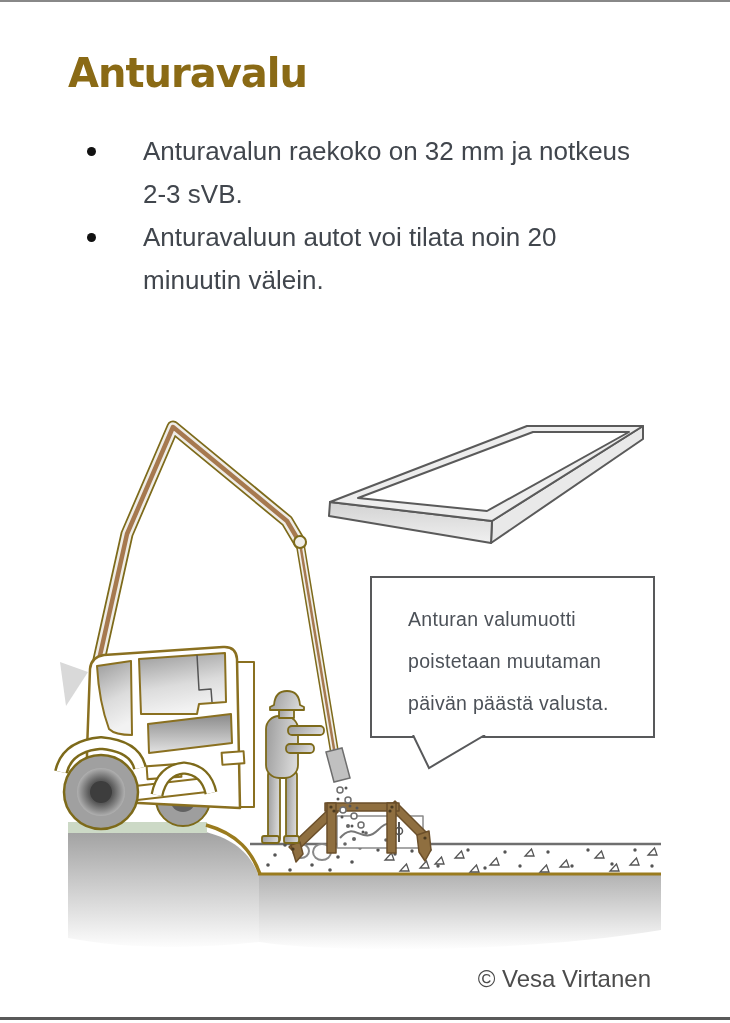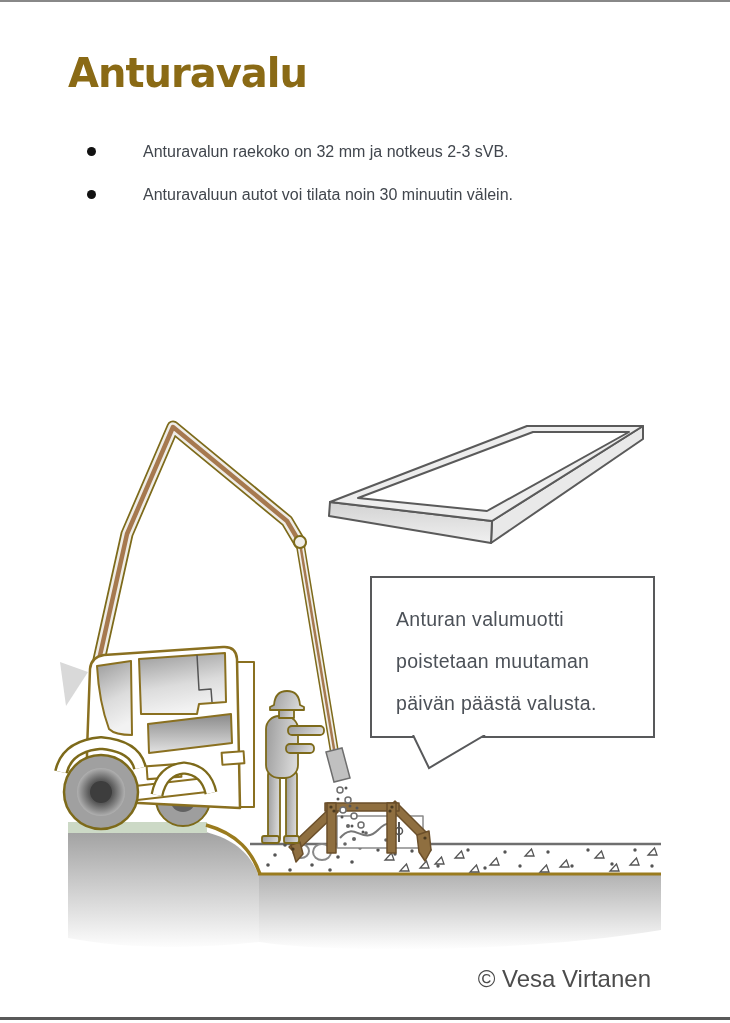--- a/index.html
+++ b/index.html
@@ -12,30 +12,30 @@
     position:absolute;left:68px;top:48px;margin:0;
     font-family:"DejaVu Sans",sans-serif;
     font-weight:900;font-size:40px;letter-spacing:-1px;color:#8a6a15;
   }
   .bullets{
     position:absolute;left:85px;top:128px;width:575px;margin:0;padding:0;
     list-style:none;
   }
   .bullets li{
     position:relative;padding-left:58px;
-    font-size:16px;line-height:43px;color:#41464d;
+    font-size:26px;line-height:43px;color:#41464d;
   }
   .bullets .dot{
     position:absolute;left:2px;top:17px;width:9px;height:9px;border-radius:50%;
     background:#111;
   }
   .bubble{
     position:absolute;left:370px;top:574px;width:285px;height:162px;
     box-sizing:border-box;border:2px solid #58595b;background:#fff;
-    padding:20px 14px 0 24px;
+    padding:20px 14px 0 36px;
     font-size:19.5px;line-height:42px;color:#4c5158;letter-spacing:.3px;
   }
   .bubble-tail{position:absolute;left:403px;top:733px;}
   .illustration{position:absolute;left:0;top:390px;}
   .copyright{
     position:absolute;right:79px;top:963px;
     font-size:24px;color:#4c4c4c;
   }
   .bottom-bar{
     position:absolute;left:0;right:0;top:1015px;height:3px;background:#595959;
@@ -48,21 +48,21 @@
 
   <h1 class="title">Anturavalu</h1>
 
   <ul class="bullets">
     <li>
       <span class="dot"></span>
       <span>Anturavalun raekoko on 32 mm ja notkeus 2-3 sVB.</span>
     </li>
     <li>
       <span class="dot"></span>
-      <span>Anturavaluun autot voi tilata noin 30 minuutin välein.</span>
+      <span>Anturavaluun autot voi tilata noin 20 minuutin välein.</span>
     </li>
   </ul>
 
   <svg class="illustration" width="730" height="580" viewBox="0 390 730 580">
     <defs>
       <linearGradient id="gWin" x1="0" y1="0" x2="0.25" y2="1">
         <stop offset="0" stop-color="#9a9a9a"></stop>
           <stop offset="0.6" stop-color="#dcdcdc"></stop>
           <stop offset="1" stop-color="#f2f2f2"></stop>
       </linearGradient>

